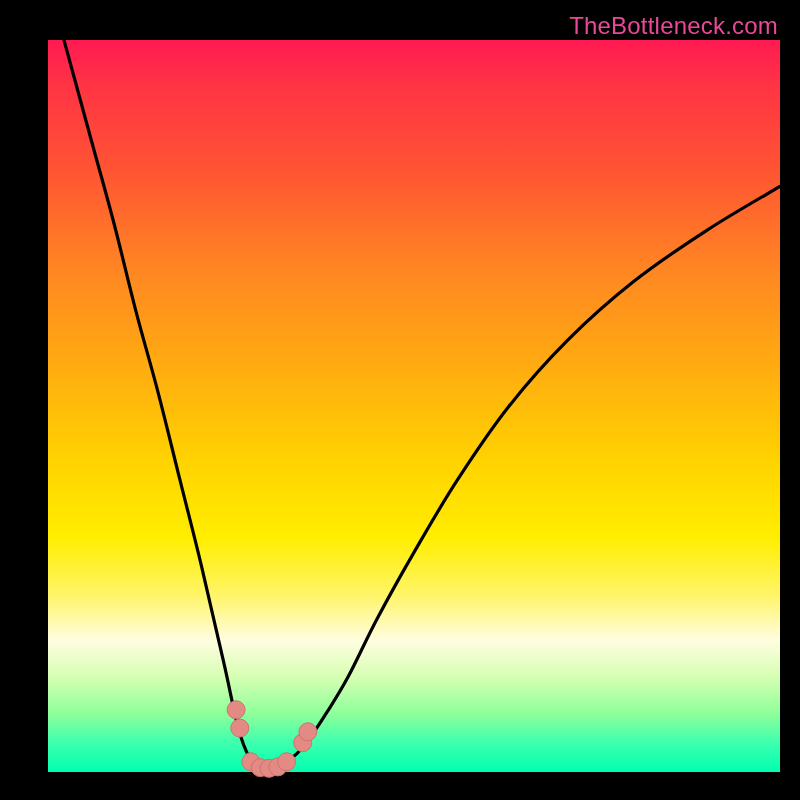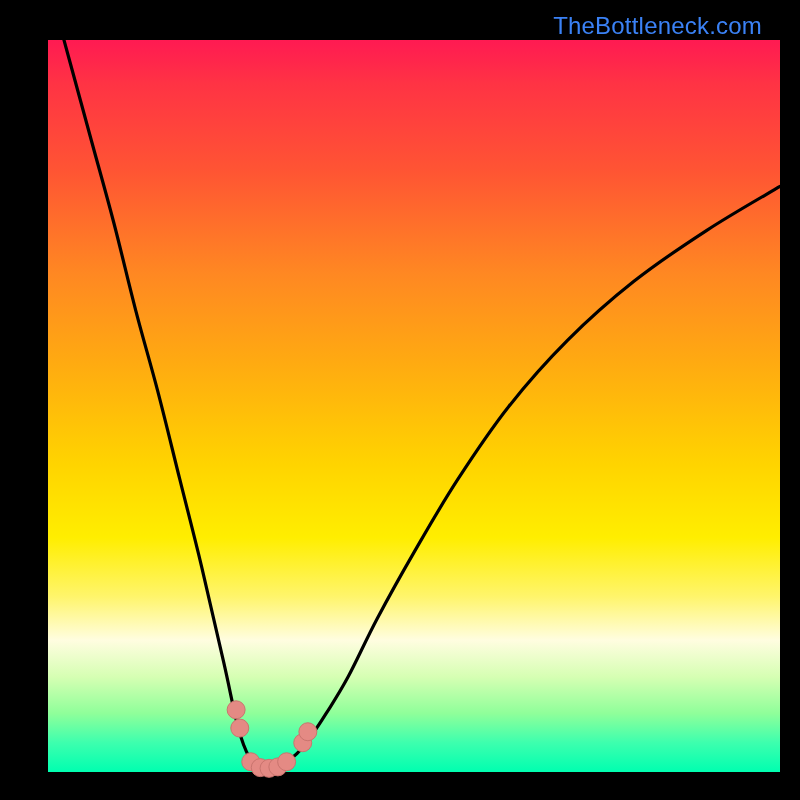--- a/index.html
+++ b/index.html
@@ -37,22 +37,22 @@
       #fffde0 82%,
       #d6ffb3 87%,
       #8fff9a 92%,
       #3dffae 96%,
       #00ffb0 100%
     );
   }
   .watermark {
     position: absolute;
     top: 12px;
-    right: 38px;
-    color: #3b82f6;
+    right: 22px;
+    color: #ec4899;
     font-size: 24px;
     font-weight: 400;
     letter-spacing: 0.2px;
   }
   svg.curves {
     position: absolute;
     left: 0; top: 0;
     width: 100%;
     height: 100%;
     overflow: visible;

